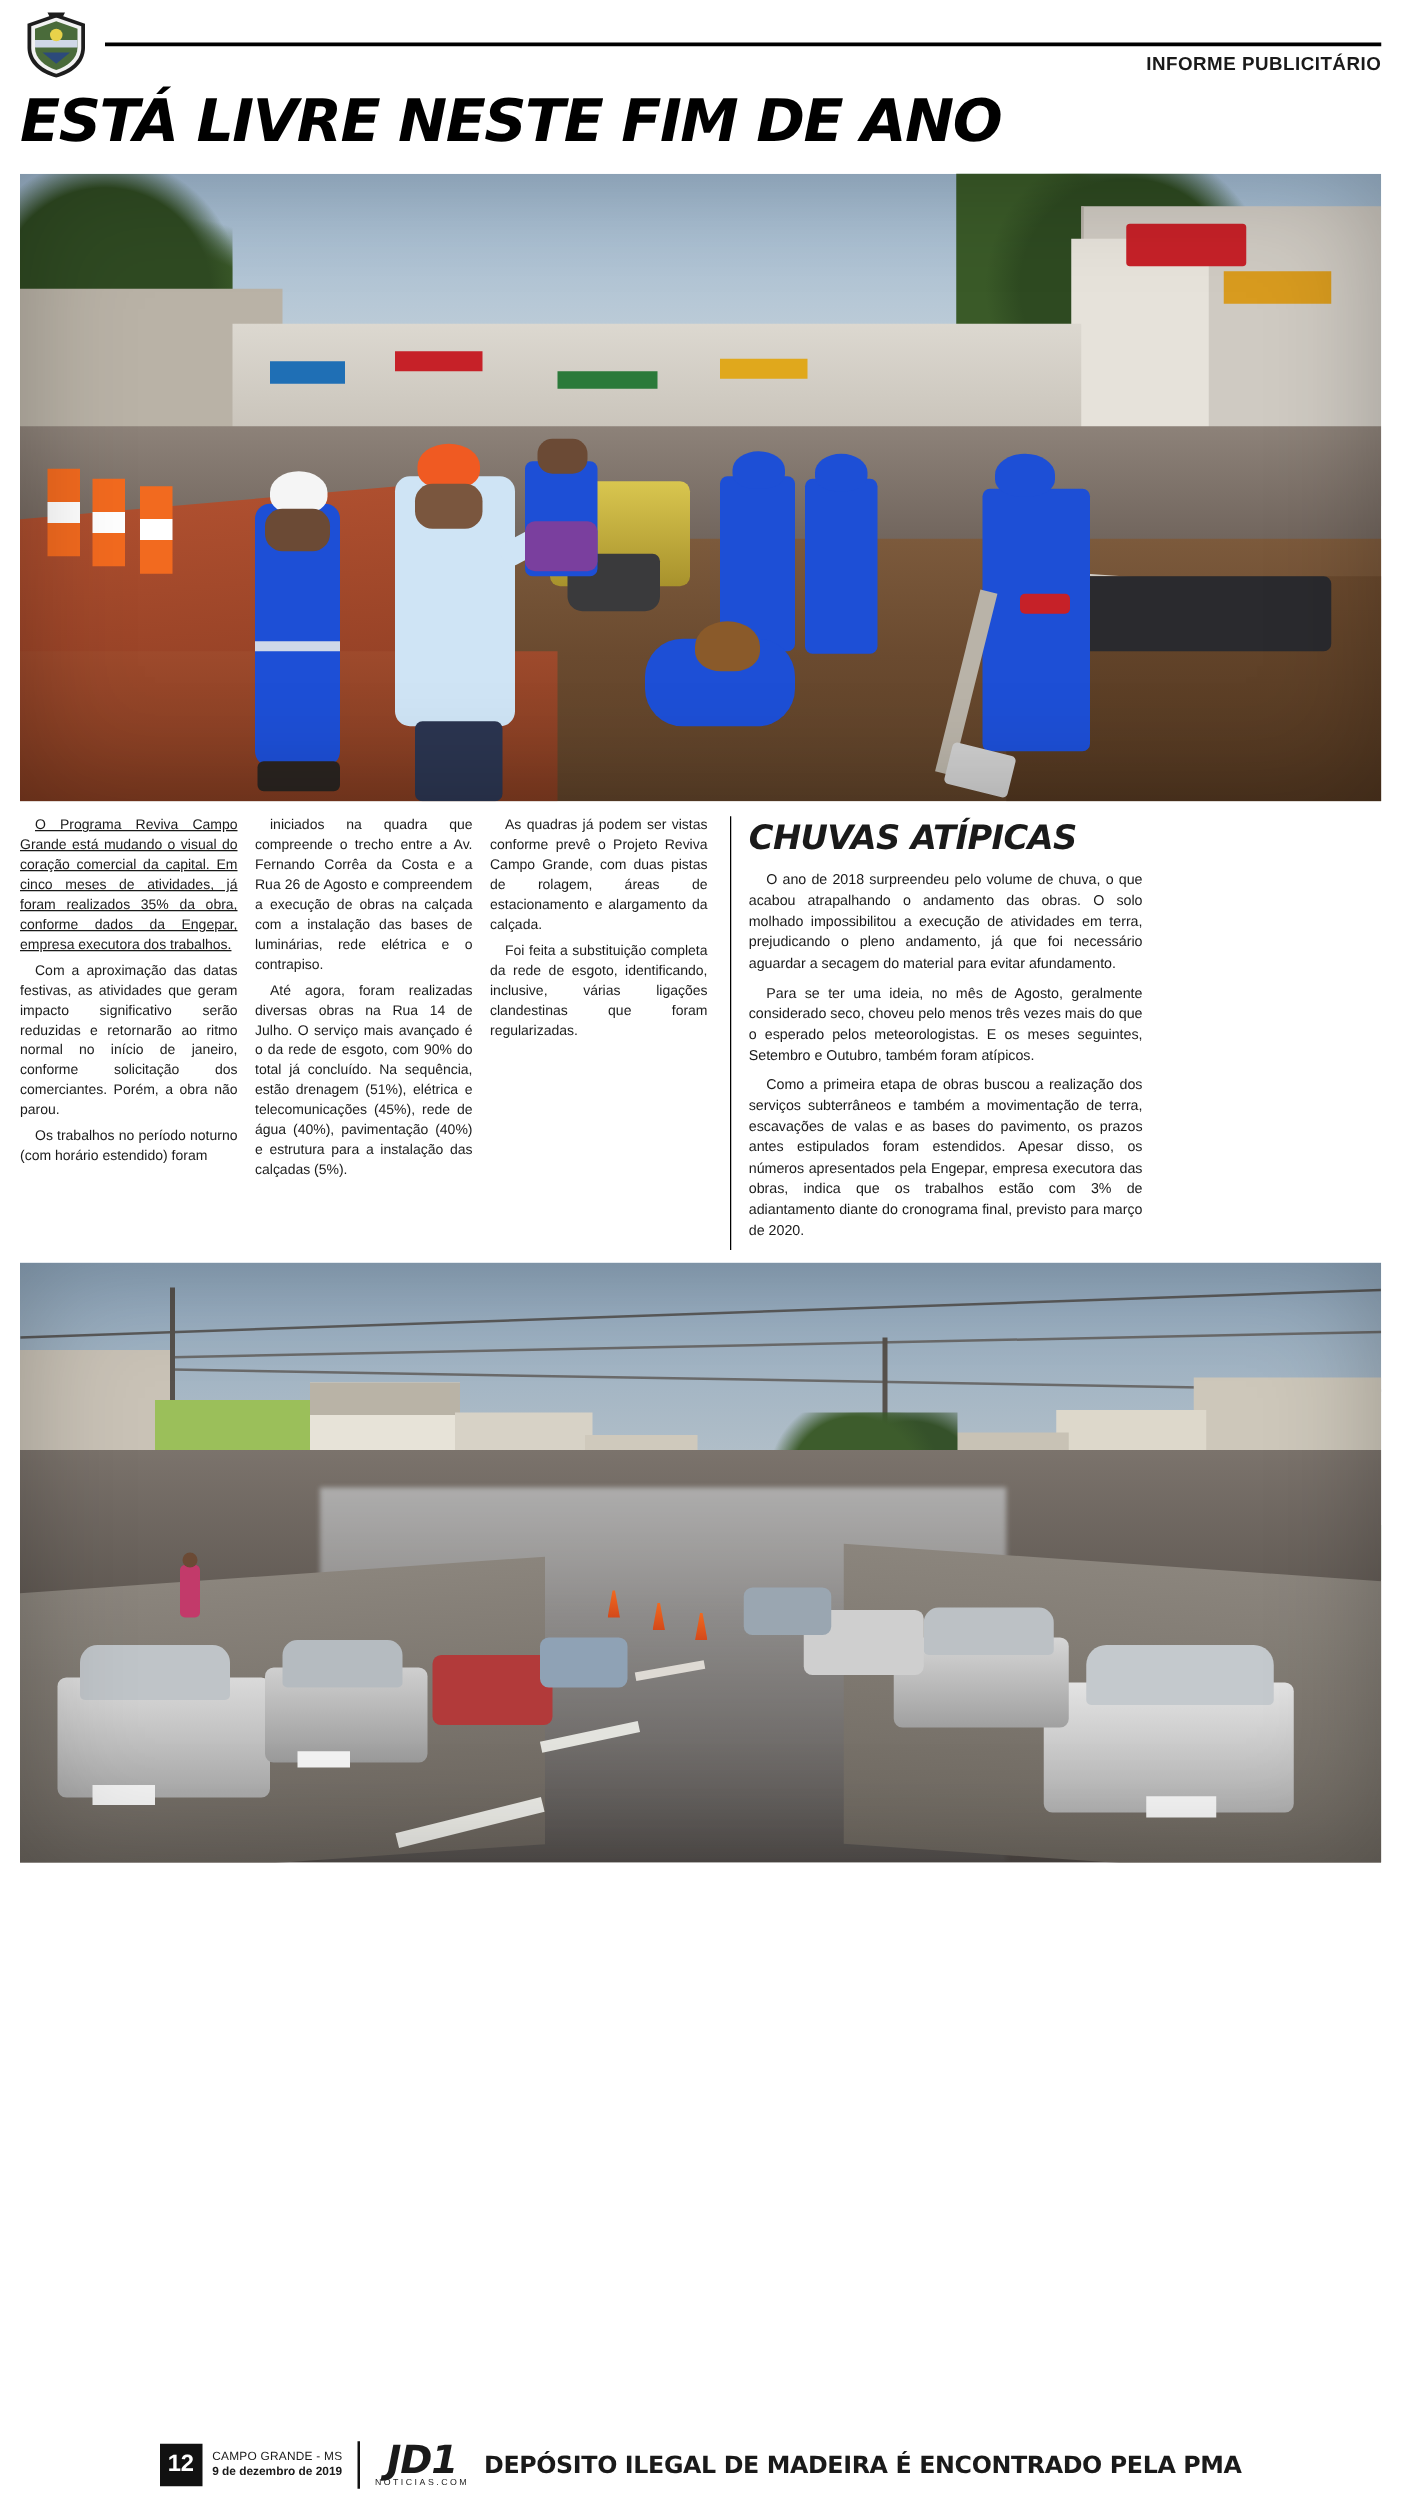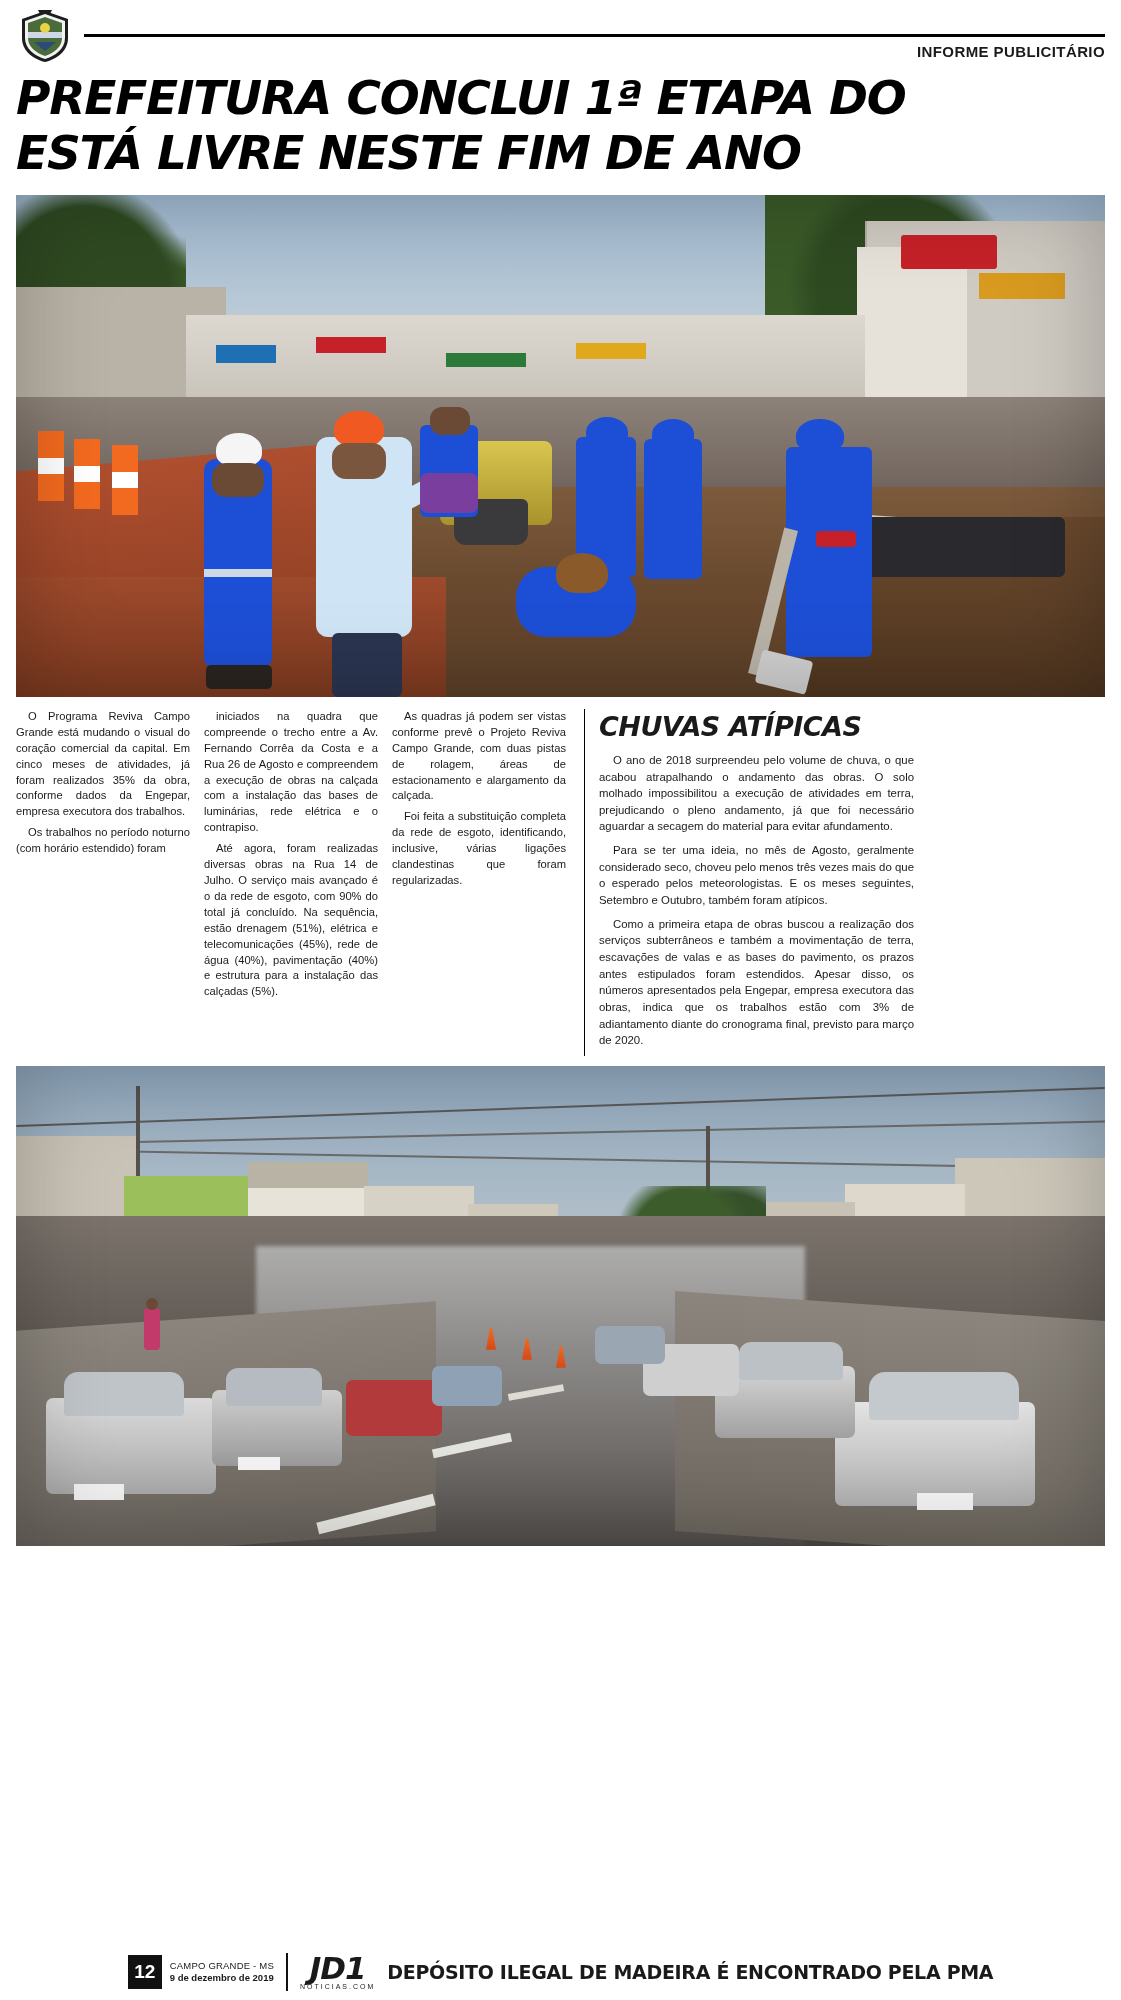--- a/index.html
+++ b/index.html
@@ -81,21 +81,21 @@
     margin-top: 12px;
   }
   .col {
     width: 174px;
     font-size: 11.2px;
     line-height: 1.42;
     text-align: justify;
     font-family: "Liberation Sans", sans-serif;
   }
   .col p { margin: 0 0 5px 0; text-indent: 12px; }
-  .col p.first { text-indent: 12px; }
+  .col p.first { text-indent: 12px; text-decoration: underline; }
 
   .sidebar {
     width: 330px;
     border-left: 1px solid #000;
     padding-left: 14px;
     margin-left: 4px;
   }
   .sidebar h2 {
     font-family: "DejaVu Sans", sans-serif;
     font-weight: 900;
@@ -209,21 +209,20 @@
         <path d="M22 2 h14 l-2 4 h-10 z" fill="#1d1d1d"></path>
       </svg>
     </div>
     <div class="masthead-right">
       <div class="rule-top"></div>
       <div class="informe">INFORME PUBLICITÁRIO</div>
     </div>
   </div>
 
   <div class="headline">
-    <div>PREFEITURA CONCLUI 1ª ETAPA DO</div>
     <div>ESTÁ LIVRE NESTE FIM DE ANO</div>
   </div>
 
   <div class="photo hero">
     <div class="sky1"></div>
     <div class="tree-l"></div>
     <div class="tree-r"></div>
     <div class="bldg-r"></div>
     <div class="bldg-r2"></div>
     <div class="bldg-l"></div>
@@ -286,20 +285,21 @@
     <div style="position:absolute;left:742px;bottom:8px;width:52px;height:34px;background:#cfcfcf;transform:rotate(14deg);border-radius:4px;"></div>
     <div style="position:absolute;left:800px;bottom:150px;width:40px;height:16px;background:#c62128;border-radius:4px;"></div>
 
     <div class="vign"></div>
   </div>
 
   <div class="content">
 
     <div class="col">
       <p class="first">O Programa Reviva Campo Grande está mudando o visual do coração comercial da capital. Em cinco meses de atividades, já foram realizados 35% da obra, conforme dados da Engepar, empresa executora dos trabalhos.</p>
+      <p>Com a aproximação das datas festivas, as atividades que geram impacto significativo serão reduzidas e retornarão ao ritmo normal no início de janeiro, conforme solicitação dos comerciantes. Porém, a obra não parou.</p>
       <p>Os trabalhos no período noturno (com horário estendido) foram</p>
     </div>
 
     <div class="col">
       <p>iniciados na quadra que compreende o trecho entre a Av. Fernando Corrêa da Costa e a Rua 26 de Agosto e compreendem a execução de obras na calçada com a instalação das bases de luminárias, rede elétrica e o contrapiso.</p>
       <p>Até agora, foram realizadas diversas obras na Rua 14 de Julho. O serviço mais avançado é o da rede de esgoto, com 90% do total já concluído. Na sequência, estão drenagem (51%), elétrica e telecomunicações (45%), rede de água (40%), pavimentação (40%) e estrutura para a instalação das calçadas (5%).</p>
     </div>
 
     <div class="col">
       <p>As quadras já podem ser vistas conforme prevê o Projeto Reviva Campo Grande, com duas pistas de rolagem, áreas de estacionamento e alargamento da calçada.</p>

